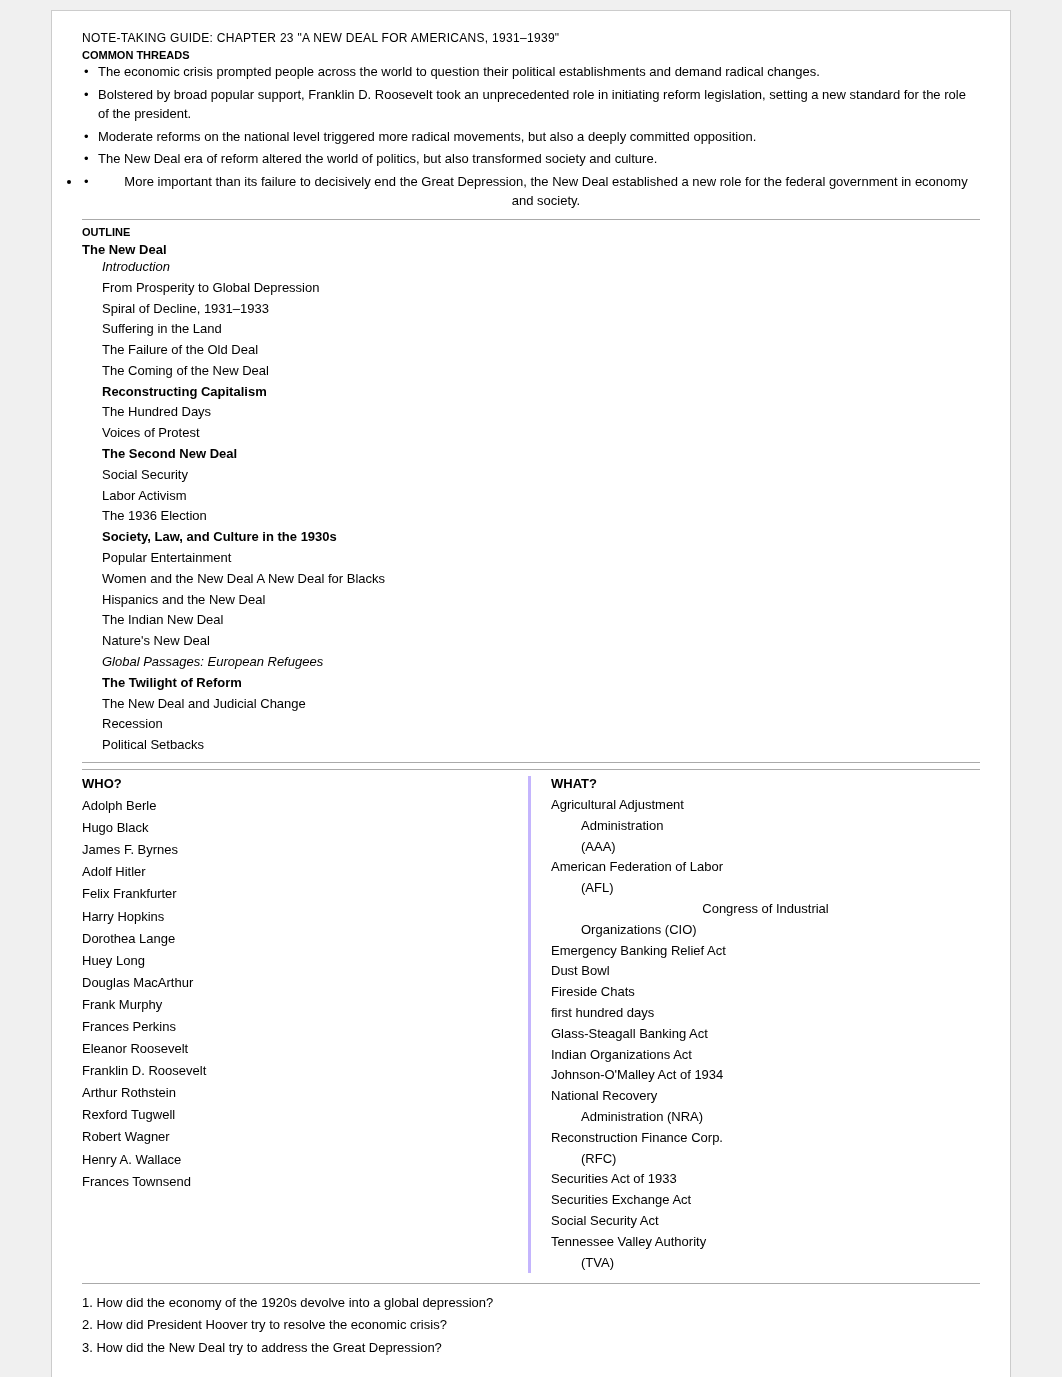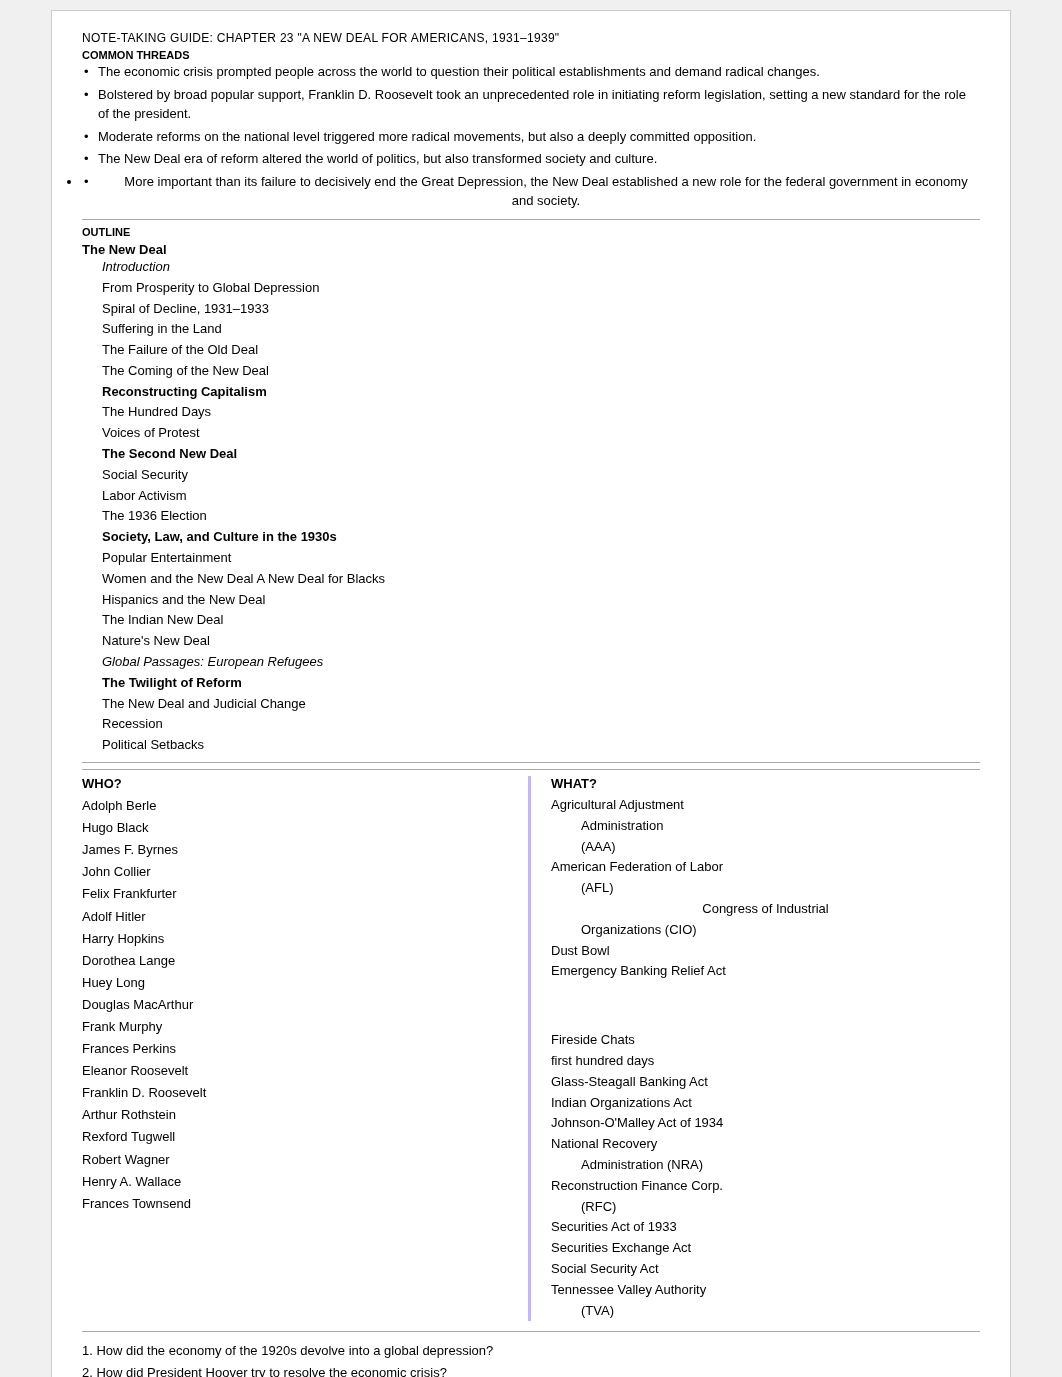--- a/index.html
+++ b/index.html
@@ -175,23 +175,22 @@
 
   <hr class="divider-horiz">
 
   <div class="two-col">
     <div class="col-who">
       <div class="col-header">WHO?</div>
       <div id="who-list">
           <div class="name-item">Adolph Berle</div>
           <div class="name-item">Hugo Black</div>
           <div class="name-item">James F. Byrnes</div>
-          <div class="name-item">John Collier</div>
+          <div class="name-item">Adolf Hitler</div>
           <div class="name-item">Felix Frankfurter</div>
-          <div class="name-item">Adolf Hitler</div>
           <div class="name-item">Harry Hopkins</div>
           <div class="name-item">Dorothea Lange</div>
           <div class="name-item">Huey Long</div>
           <div class="name-item">Douglas MacArthur</div>
           <div class="name-item">Frank Murphy</div>
           <div class="name-item">Frances Perkins</div>
           <div class="name-item">Eleanor Roosevelt</div>
           <div class="name-item">Franklin D. Roosevelt</div>
           <div class="name-item">Arthur Rothstein</div>
           <div class="name-item">Rexford Tugwell</div>
@@ -203,23 +202,23 @@
     <div class="col-what">
       <div class="col-header">WHAT?</div>
       <div id="what-list">
           <div class="what-item" style="line-height: 1.6;">Agricultural Adjustment</div>
           <div class="what-indent">Administration</div>
           <div class="what-indent">(AAA)</div>
           <div class="what-item" style="line-height: 1.6;">American Federation of Labor</div>
           <div class="what-indent">(AFL)</div>
           <div class="what-item" style="line-height: 1.6; text-align: center;">Congress of Industrial</div>
           <div class="what-indent">Organizations (CIO)</div>
+          <div class="what-item" style="line-height: 1.6;">Emergency Banking Relief Act</div>
           <div class="what-item" style="line-height: 1.6;">Dust Bowl</div>
-          <div class="what-item" style="line-height: 1.6;">Emergency Banking Relief Act</div>
-          <div class="what-item" style="line-height: 1.6; margin-top: 48px;">Fireside Chats</div>
+          <div class="what-item" style="line-height: 1.6;">Fireside Chats</div>
           <div class="what-item" style="line-height: 1.6;">first hundred days</div>
           <div class="what-item" style="line-height: 1.6;">Glass-Steagall Banking Act</div>
           <div class="what-item" style="line-height: 1.6;">Indian Organizations Act</div>
           <div class="what-item" style="line-height: 1.6;">Johnson-O'Malley Act of 1934</div>
           <div class="what-item" style="line-height: 1.6;">National Recovery</div>
           <div class="what-indent">Administration (NRA)</div>
           <div class="what-item" style="line-height: 1.6;">Reconstruction Finance Corp.</div>
           <div class="what-indent">(RFC)</div>
           <div class="what-item" style="line-height: 1.6;">Securities Act of 1933</div>
           <div class="what-item" style="line-height: 1.6;">Securities Exchange Act</div>

